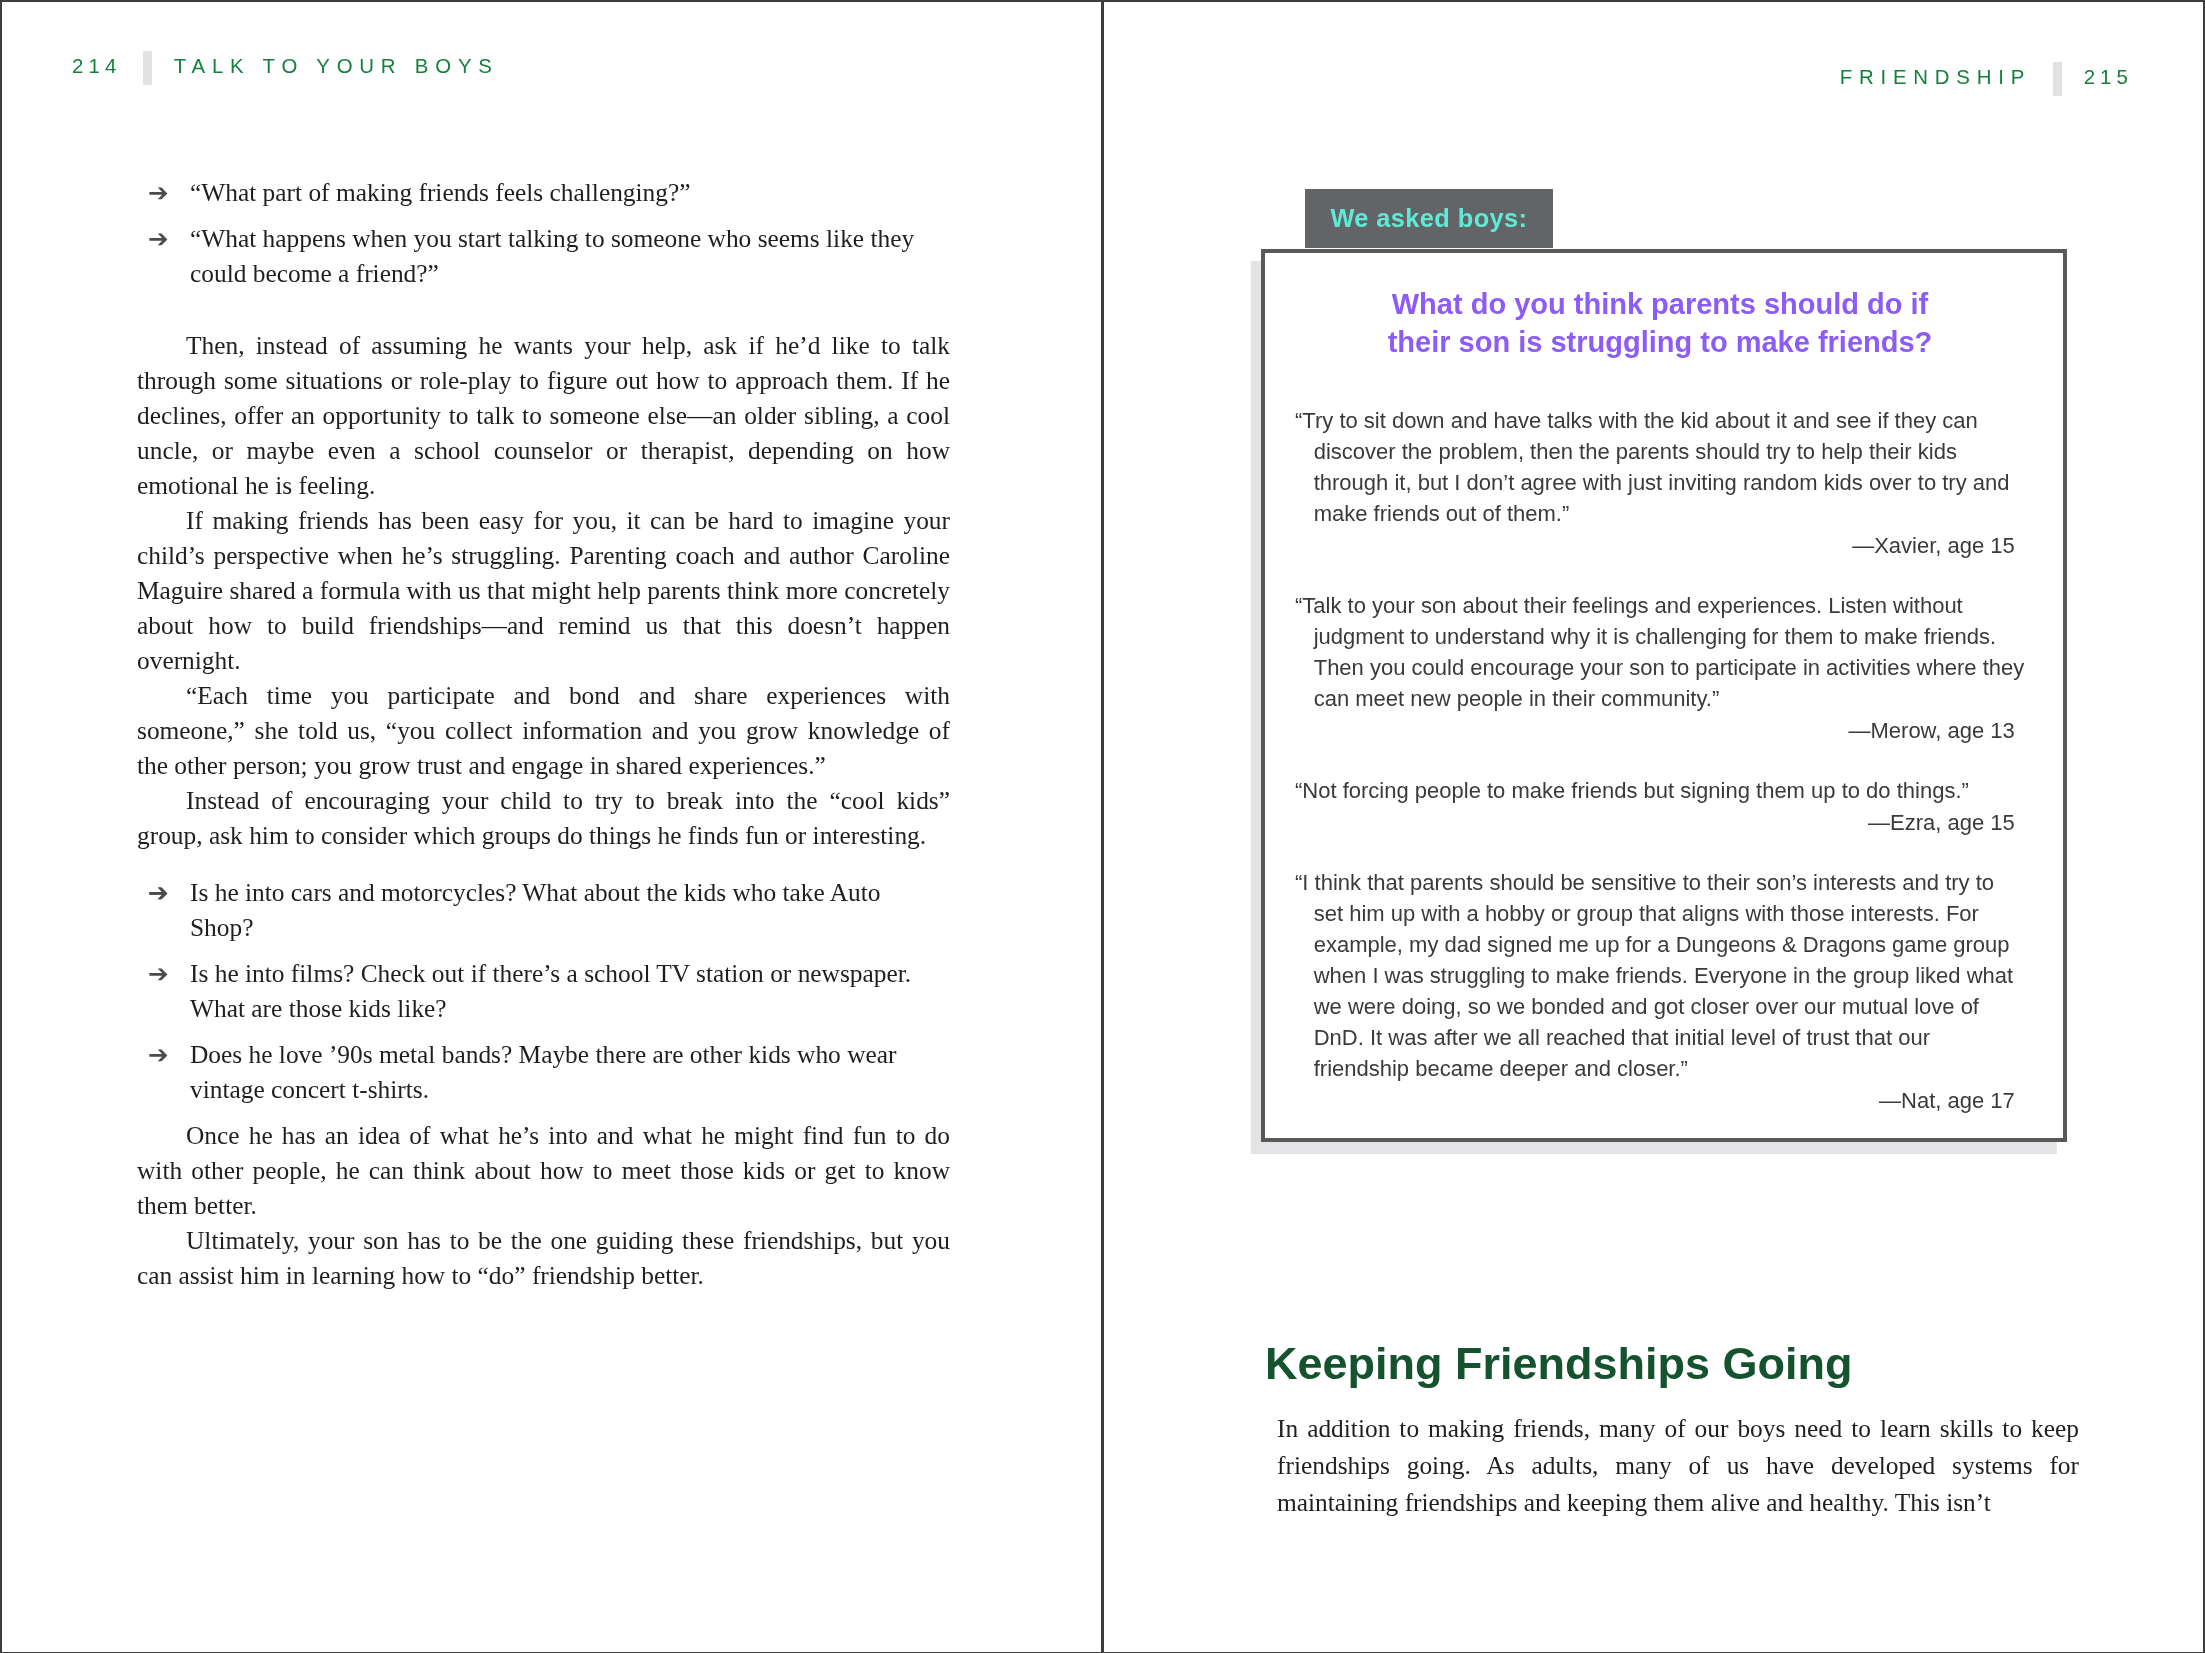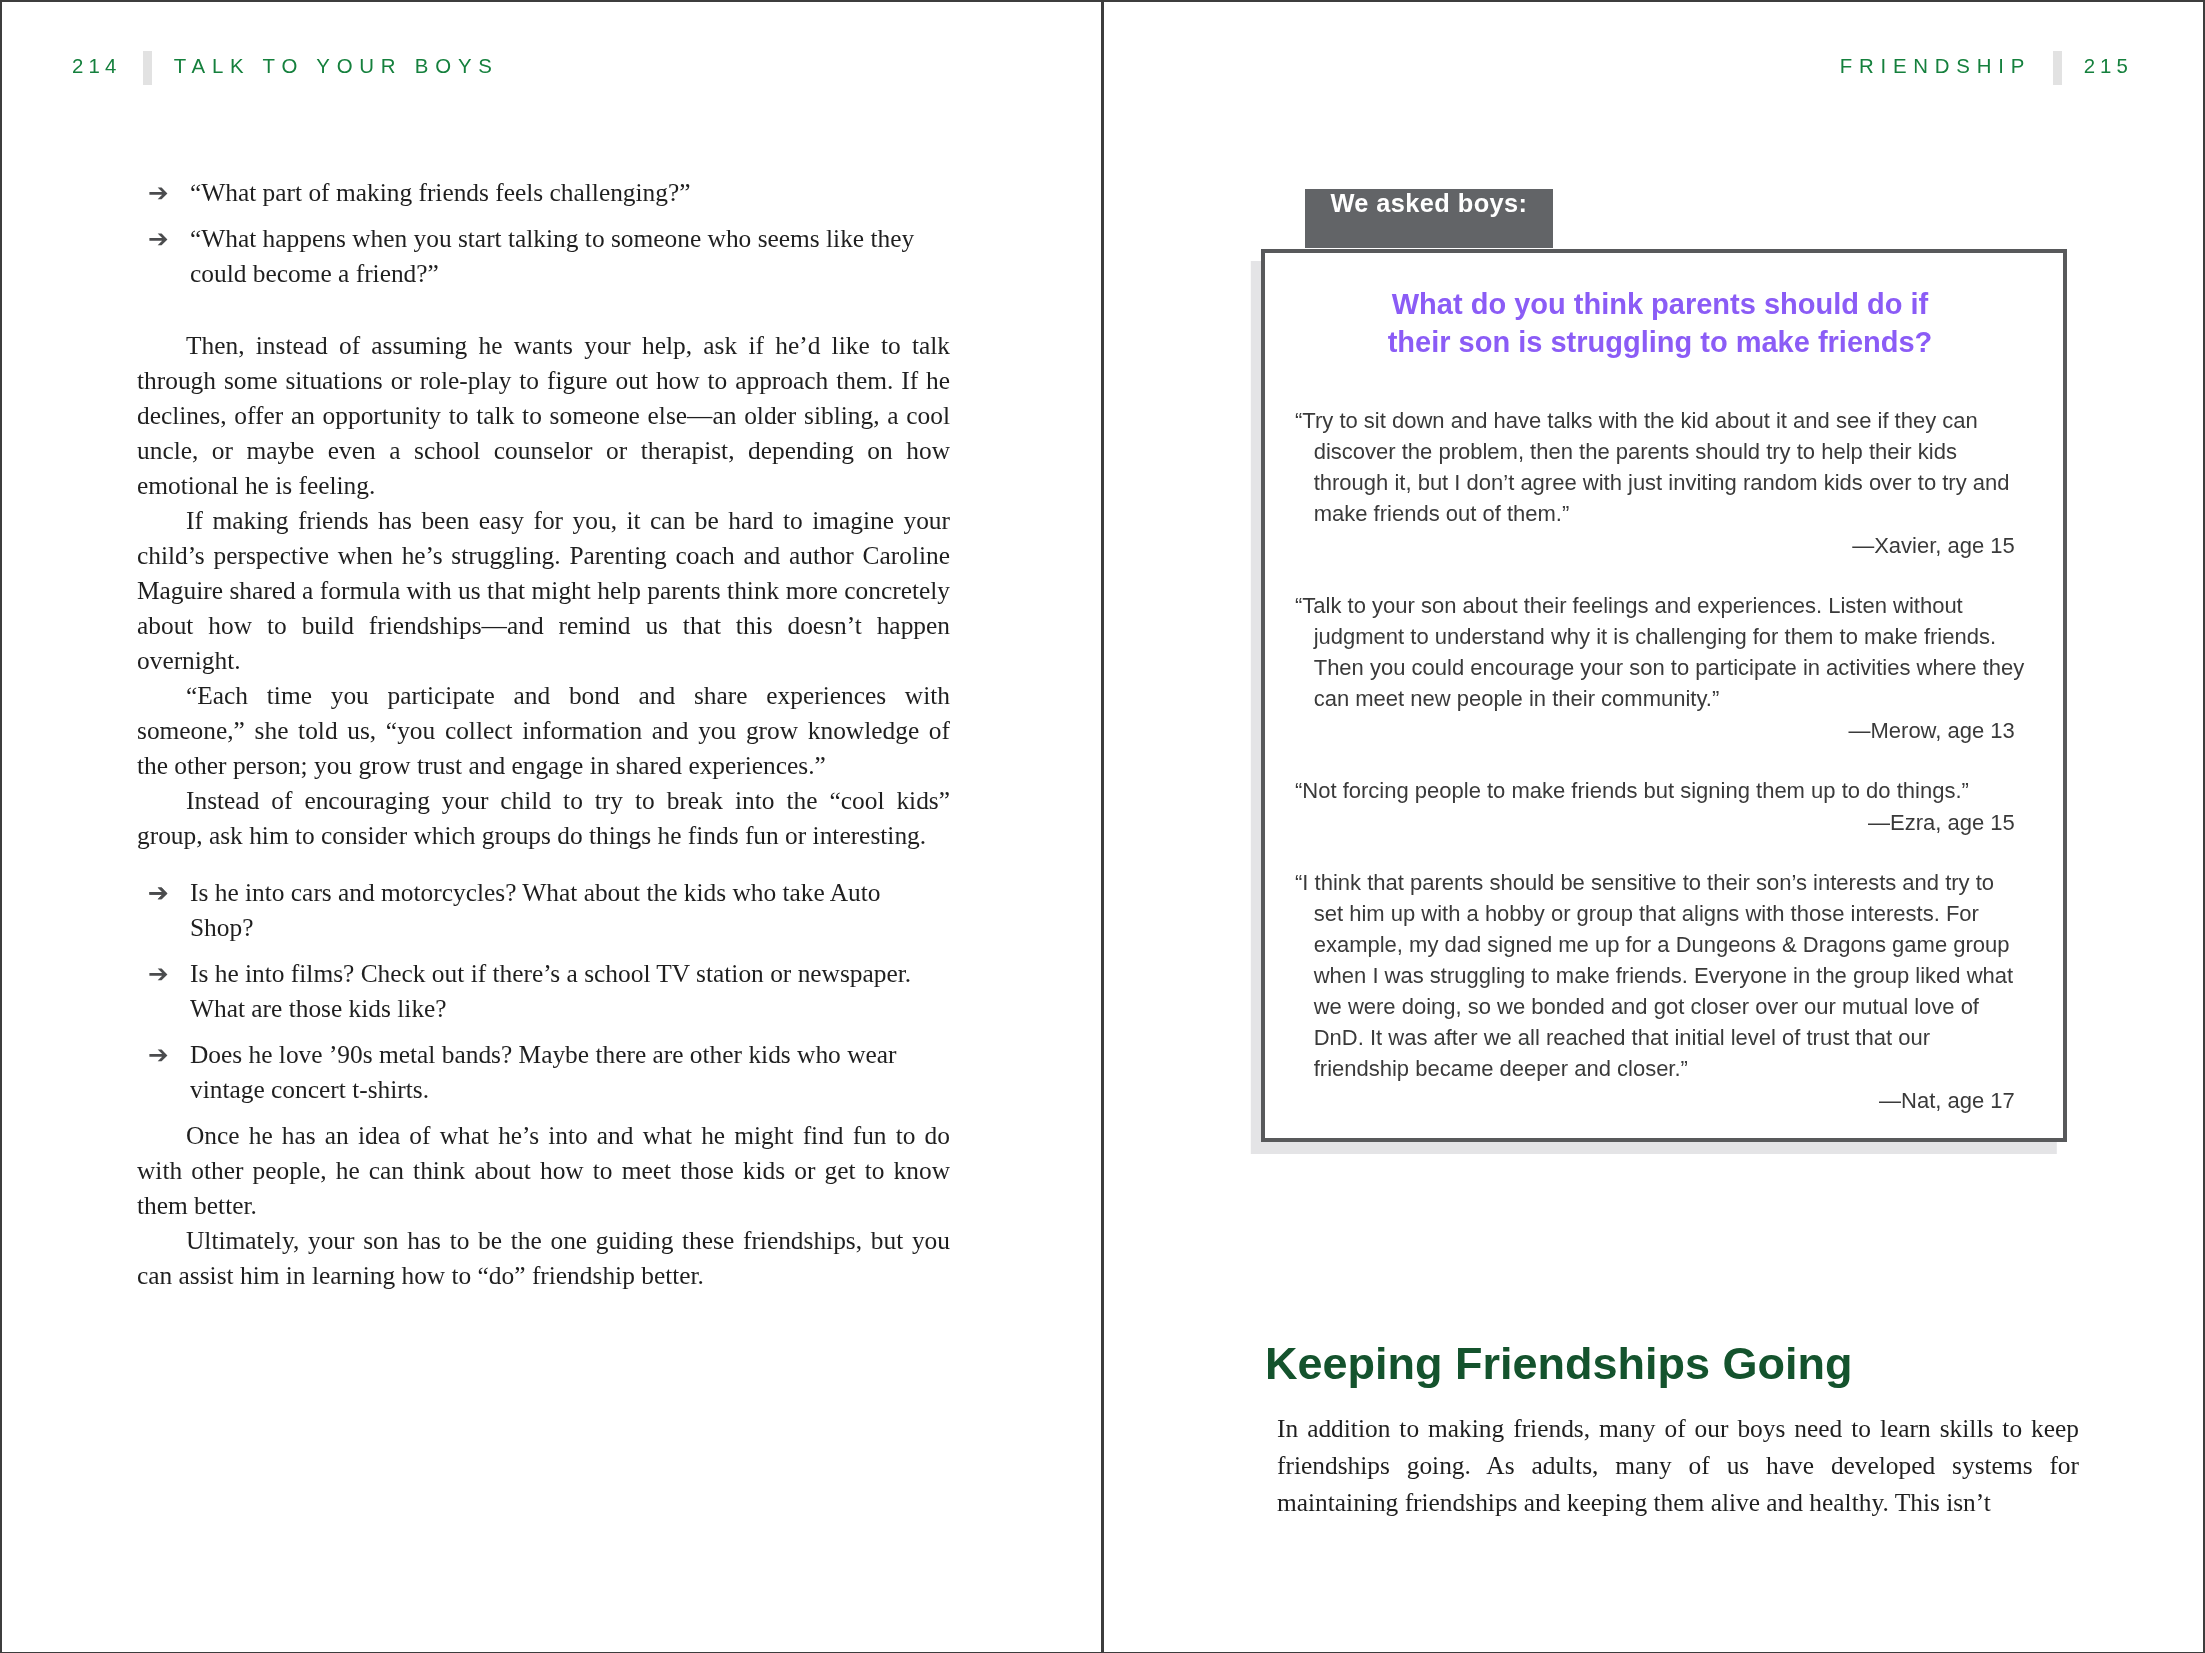--- a/index.html
+++ b/index.html
@@ -8,36 +8,36 @@
   .frame{position:absolute;inset:0;border:2.5px solid #3d3d3d;pointer-events:none;z-index:5;}
   .spine{position:absolute;left:1101px;top:0;width:2.5px;height:1654px;background:#3d3d3d;z-index:5;}
 
   
   .run-head{position:absolute;top:51px;display:flex;align-items:flex-start;
             font-family:"Liberation Sans", sans-serif;font-size:20.4px;color:#15803d;}
   .run-head .num{letter-spacing:5.1px;line-height:30.5px;}
   .run-head .bar{width:8.5px;height:34px;background:#e2e2e2;margin:0 22px;}
   .run-head .ttl{letter-spacing:6.8px;line-height:30.5px;white-space:nowrap;}
   .head-left{left:72px;}
-  .head-right{right:72px;}
+  .head-right{right:72px;margin-top:11px;}
 
   
   .left-content{position:absolute;left:137px;top:175px;width:813px;}
   .arrow-list{list-style:none;margin:0;padding:0;font-size:25.4px;line-height:35px;}
   .arrow-list li{position:relative;padding-left:53px;margin-bottom:11px;}
   .arrow-list .arrow{position:absolute;left:11px;top:0;font-family:"DejaVu Sans", sans-serif;
                      font-size:24.6px;color:#4b4c4e;}
   .paras{margin-top:37px;}
   .paras p{margin:0;text-indent:49px;text-align:justify;font-size:25.4px;line-height:35px;}
   .mid-list{margin-top:22px;}
   .closing{margin-top:9px;}
 
   
   .asked-tab{position:absolute;left:1305px;top:189px;height:59px;z-index:3;
-             background:#626467;color:#ffffff;display:flex;align-items:flex-start;
+             background:#626467;color:#5eead4;display:flex;align-items:center;
              padding:0 25.4px;font-family:"Liberation Sans", sans-serif;
              font-weight:bold;font-size:25.4px;letter-spacing:0.4px;}
   .asked-box{position:absolute;left:1261px;top:249px;width:806px;box-sizing:border-box;
              background:#ffffff;border:4.2px solid #58595b;box-shadow:-10.2px 12px 0 #e4e4e6;
              padding:29px 38px 22px 30px;z-index:2;
              font-family:"Liberation Sans", sans-serif;color:#3a3a3a;}
   .box-question{margin:3.4px auto 44px;max-width:560px;text-align:center;
                 font-weight:bold;font-size:29px;line-height:38px;color:#8b5cf6;}
   .asked-box blockquote{margin:0 0 29px;font-size:22px;line-height:31px;}
   .asked-box blockquote:last-of-type{margin-bottom:0;}

